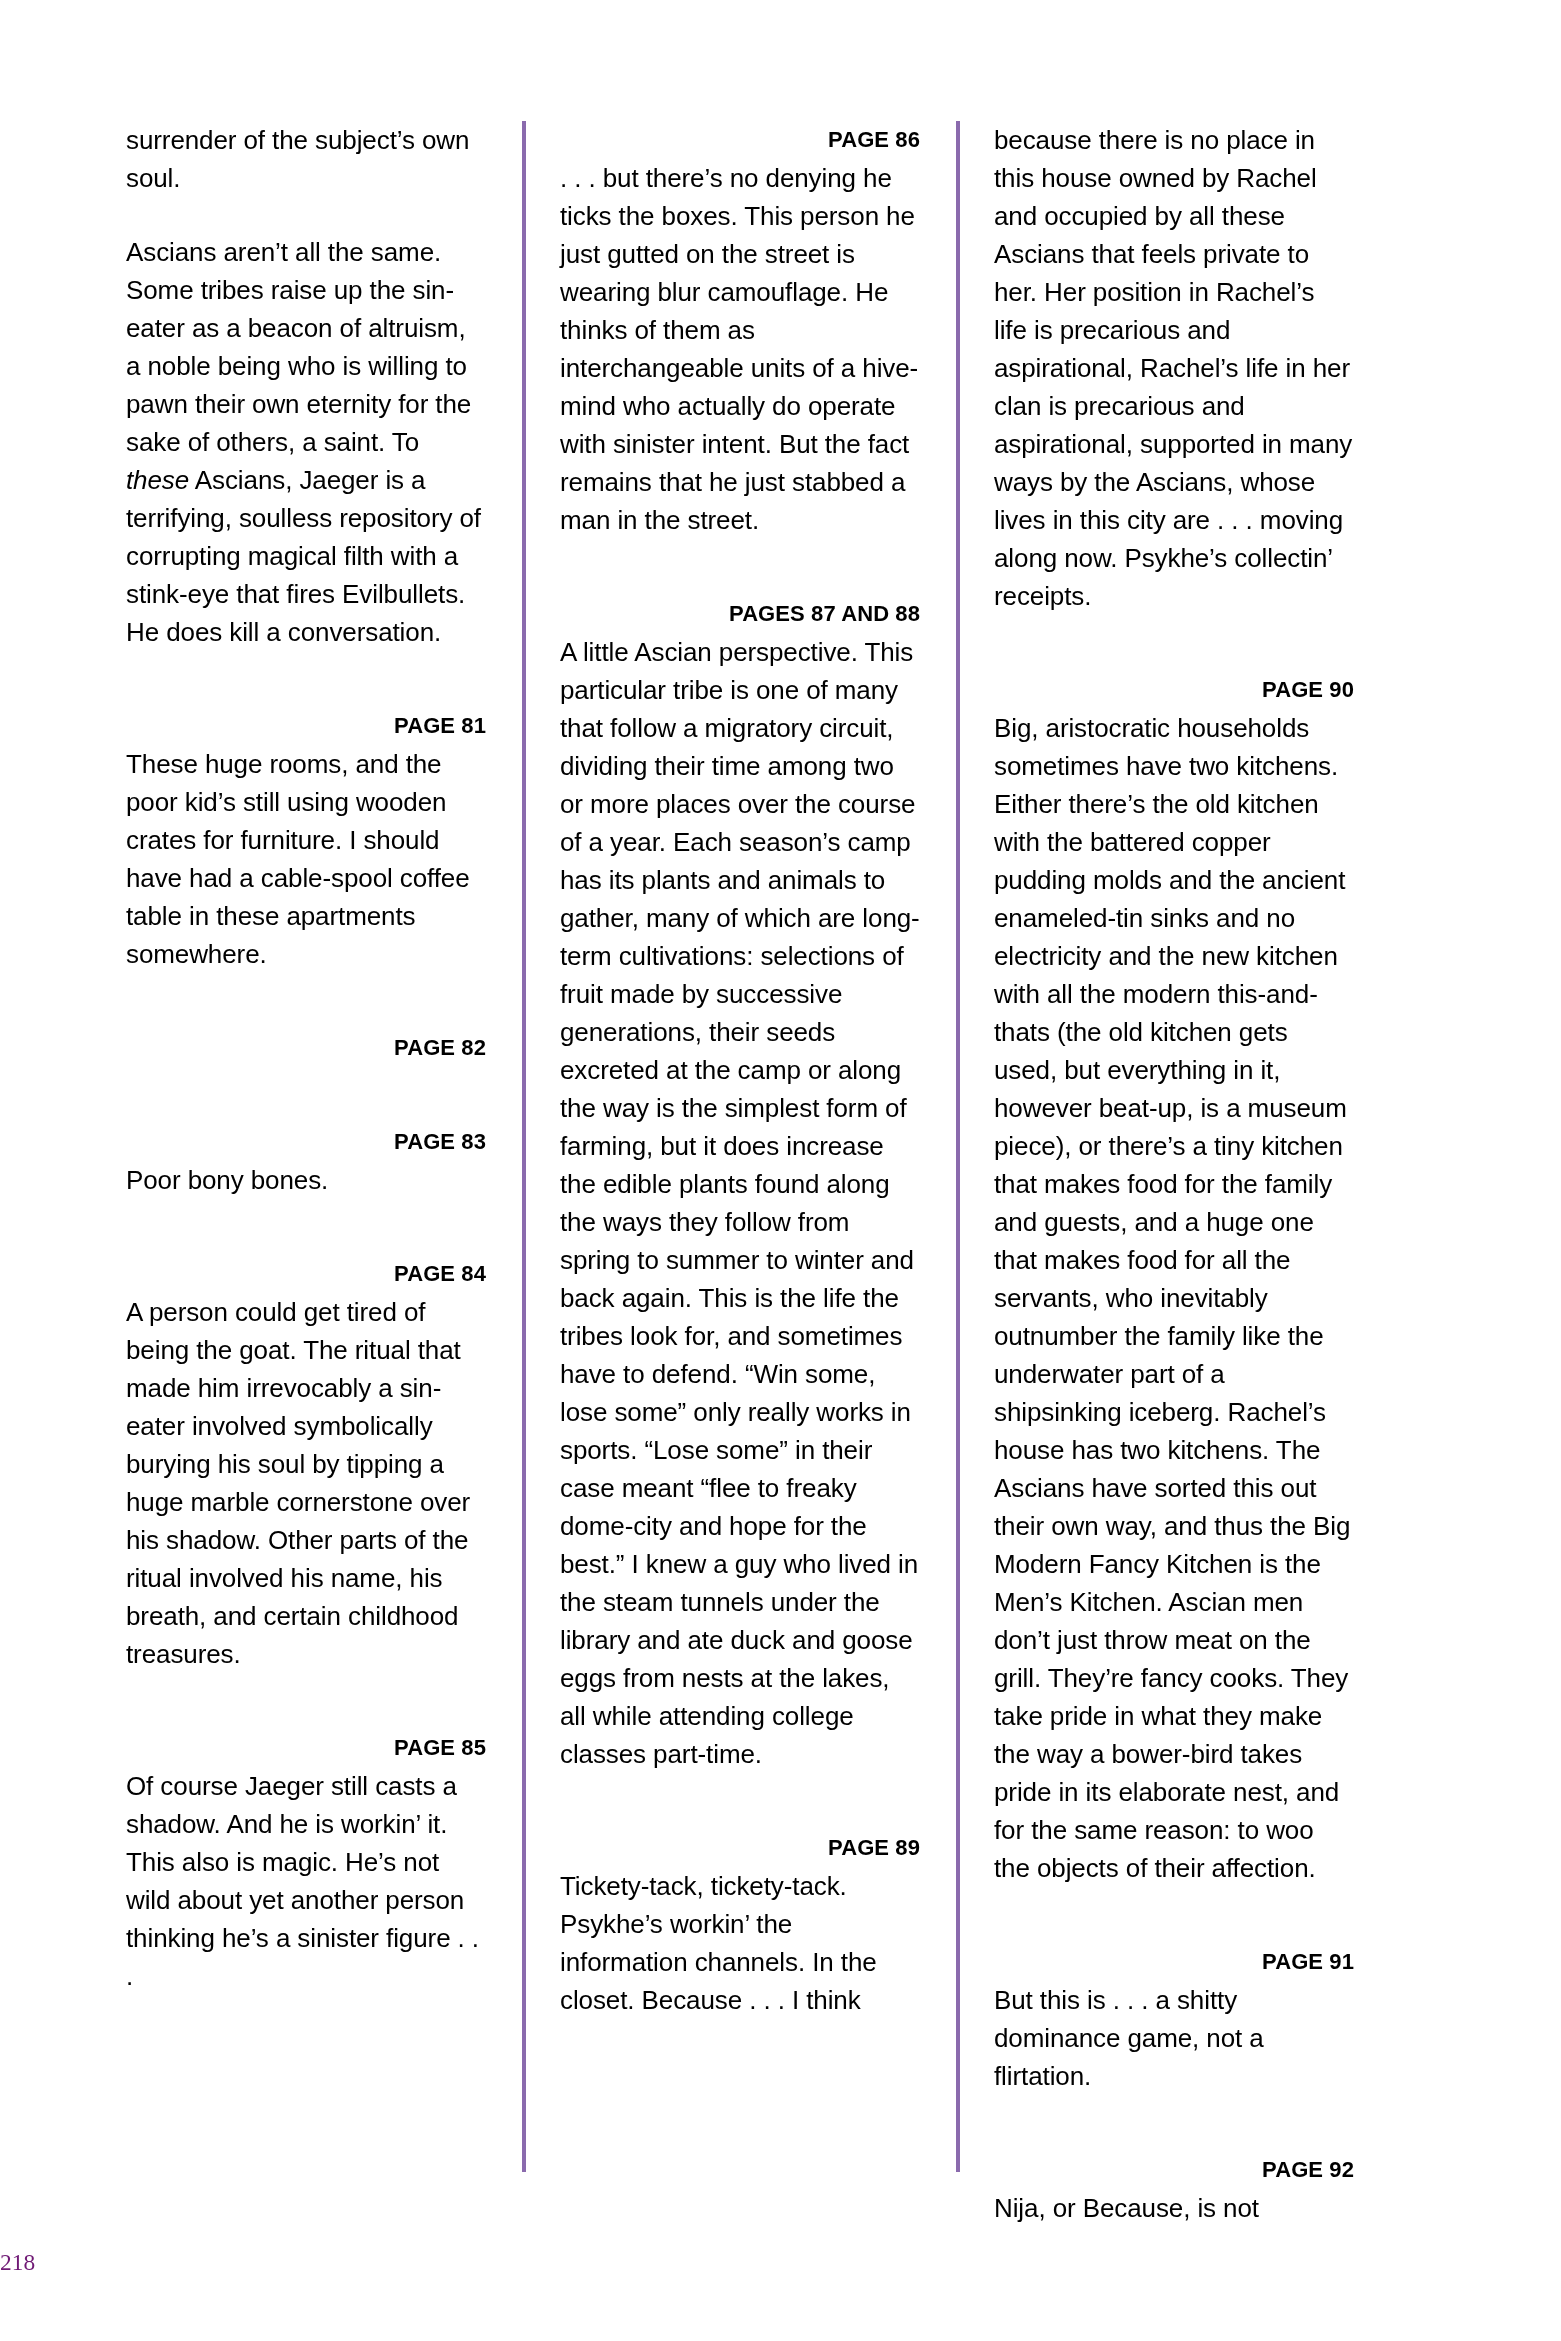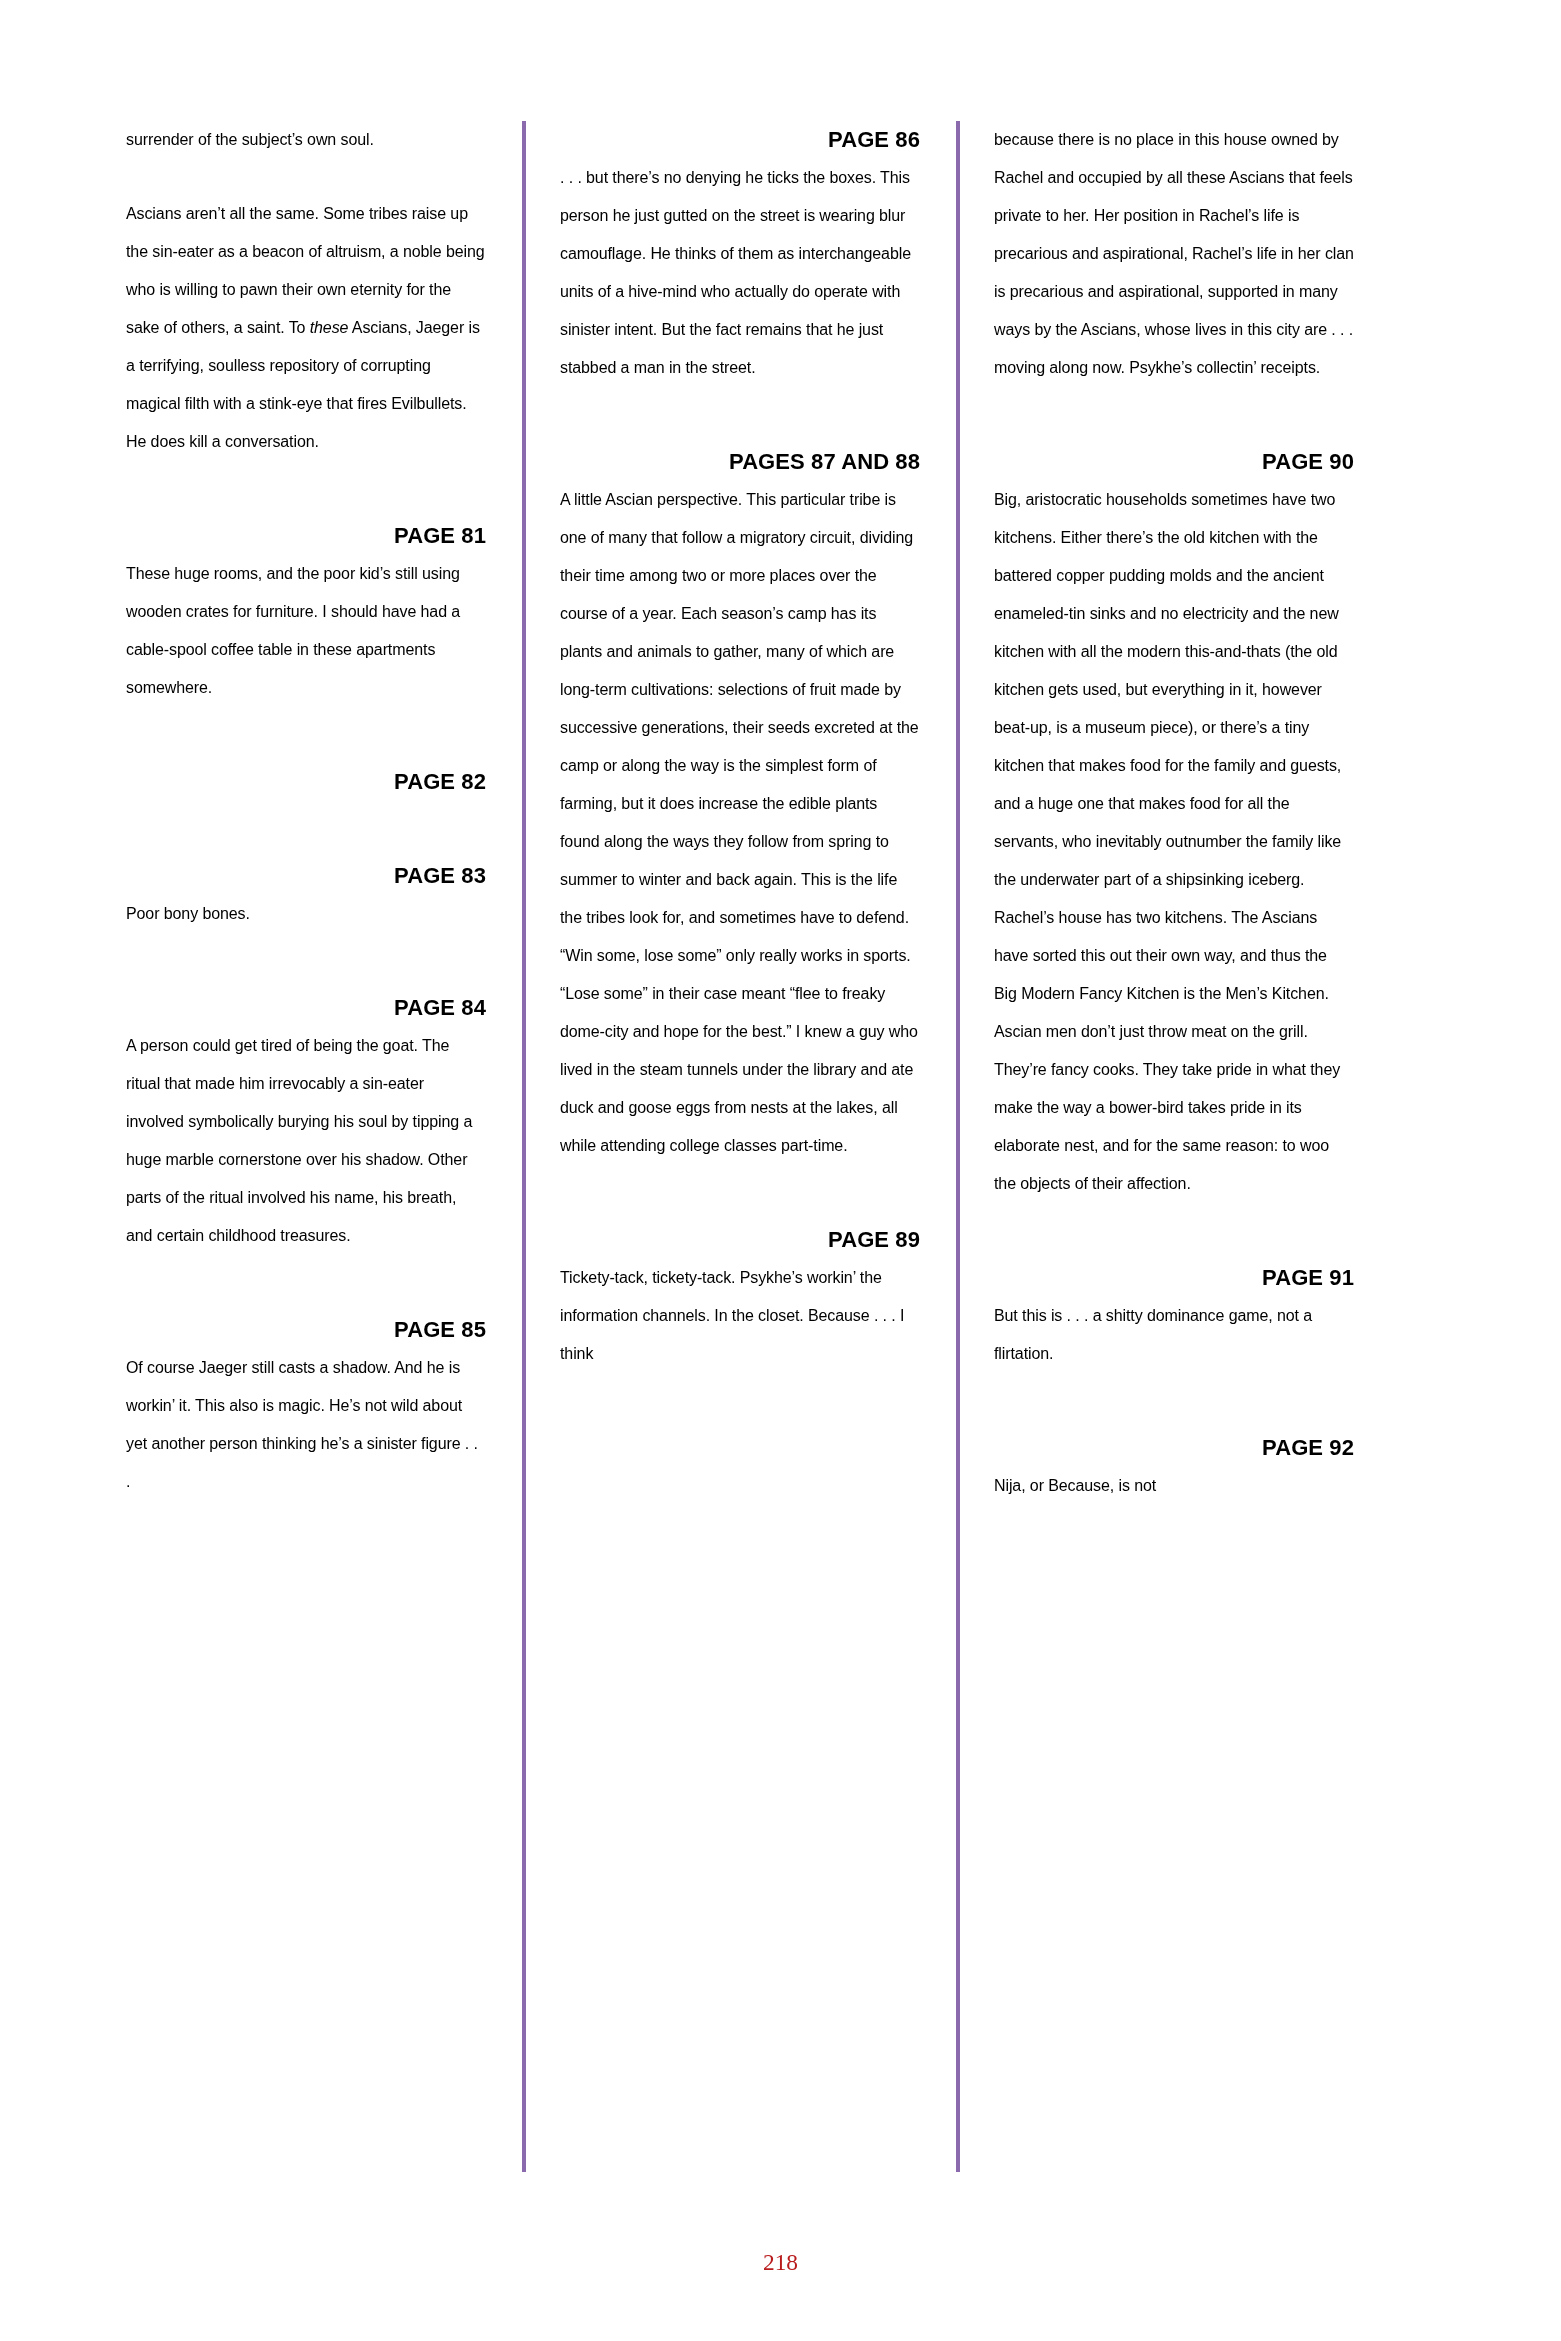--- a/index.html
+++ b/index.html
@@ -42,21 +42,21 @@
   }
   .divider {
     position: absolute;
     top: 0;
     bottom: 0;
     left: 36px;
     width: 3.5px;
     background: #8a6aad;
   }
   .para {
-    font-size: 16px;
+    font-size: 26px;
     line-height: 38px;
     letter-spacing: -0.1px;
     margin: 0 0 36px 0;
     text-align: left;
     word-spacing: 0px;
     -webkit-hyphens: none;
     hyphens: none;
   }
   .para:last-child { margin-bottom: 0; }
   .head {
@@ -69,24 +69,24 @@
   }
   .head-spaced {
     margin-top: 56px;
   }
   .em { font-style: italic; }
   .folio {
     position: absolute;
     left: 0;
     right: 0;
     top: 2249px;
-    text-align: center;
+    text-align: left;
     font-family: "Liberation Serif", serif;
     font-size: 23.4px;
-    color: #b91c1c;
+    color: #701a75;
   }
 </style>
 </head>
 <body>
 
 <div class="page">
 
   <div class="columns">
 
     <div class="column" id="col1">

